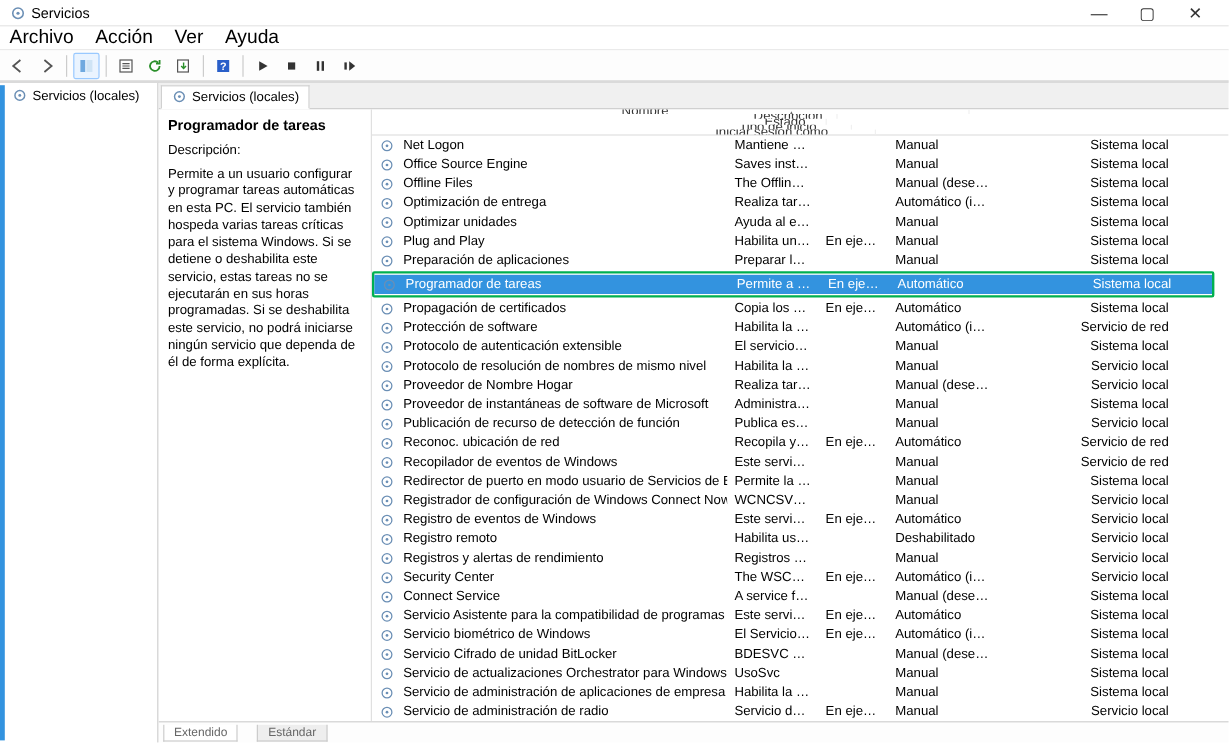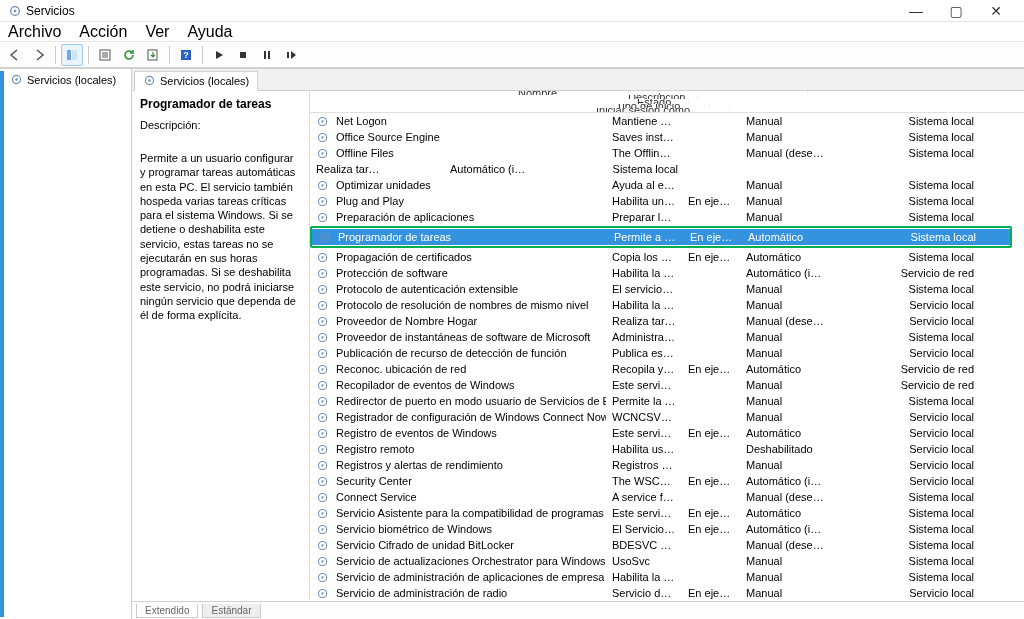--- a/index.html
+++ b/index.html
@@ -27,21 +27,21 @@
   .nav-item { display: flex; align-items: center; gap: 4px; padding: 2px 4px; font-size: 11px; }
   .nav-accent { position: absolute; left: 0; top: 2px; bottom: 2px; width: 4px; background: #3393df; }
 
   .content { flex: 1; display: flex; flex-direction: column; overflow: hidden; }
   .tabstrip { height: 22px; display: flex; align-items: center; background: #f0f0f0; border-bottom: 1px solid #d0d0d0; padding-left: 2px; gap: 2px; }
   .tab { background: #fff; border: 1px solid #d0d0d0; border-bottom: 1px solid #fff; height: 20px; display: flex; align-items: center; padding: 0 8px; gap: 4px; position: relative; top: 1px; font-size: 11px; }
 
   .pane { flex: 1; display: flex; overflow: hidden; }
   .details { width: 178px; padding: 6px 8px; border-right: 1px solid #e0e0e0; overflow: hidden; }
   .details h3 { font-size: 12px; font-weight: 700; margin-bottom: 8px; }
-  .details .desc-label { font-size: 11px; color: #000; margin-bottom: 20px; }
+  .details .desc-label { font-size: 11px; color: #000; margin-bottom: 7px; }
   .details .desc-text { font-size: 11px; line-height: 1.3; color: #000; }
 
   .listwrap { flex: 1; display: flex; flex-direction: column; overflow: hidden; position: relative; }
   .colheaders { height: 22px; display: flex; align-items: center; border-bottom: 1px solid #e0e0e0; padding-right: 14px; flex-direction: column; }
   .ch { font-size: 11px; padding: 0 6px; height: 100%; display: flex; align-items: center; border-right: 1px solid #f0f0f0; overflow: hidden; white-space: nowrap; color: #333; }
   .ch-nombre { width: 296px; position: relative; }
   .sort-arrow { position: absolute; left: 50%; top: -1px; transform: translateX(-50%); font-size: 8px; color: #666; }
   .ch-desc { width: 76px; }
   .ch-estado { width: 58px; }
   .ch-tipo { width: 100px; }
@@ -53,21 +53,21 @@
   .highlight-box { border: 2px solid #00b050; border-radius: 2px; padding: 1px 0; margin: 1px 12px 1px 0; }
   .cell { padding: 0 6px; overflow: hidden; text-overflow: ellipsis; font-size: 11px; }
   .c-nombre { width: 296px; display: flex; gap: 7px; }
   .c-desc   { width: 76px; }
   .c-estado { width: 58px; }
   .c-tipo   { width: 100px; }
   .c-login  { width: 140px; text-align: right; }
 
   .svc-icon { width: 13px; height: 13px; flex: 0 0 auto; }
 
-  .bottom-tabs { height: 18px; border-top: 1px solid #d0d0d0; display: flex; align-items: center; padding-left: 4px; gap: 4px; background: #fdfdfd; }
+  .bottom-tabs { height: 18px; border-top: 1px solid #d0d0d0; display: flex; align-items: center; padding-left: 4px; gap: 16px; background: #fdfdfd; }
   .btab { font-size: 10px; padding: 1px 8px; border: 1px solid #ccc; border-top: none; background: #eee; color: #666; }
 
   
   .rows::-webkit-scrollbar { width: 14px; }
   .rows::-webkit-scrollbar-track { background: #f0f0f0; }
   .rows::-webkit-scrollbar-thumb { background: #c0c0c0; }
 </style>
 </head>
 <body>
 
@@ -236,20 +236,27 @@
                   <circle cx="8" cy="8" r="1.4" fill="#6b8fb5"></circle>
                 </svg>
                 <span>Offline Files</span>
               </div>
               <div class="cell c-desc">The Offline …</div>
               <div class="cell c-estado"></div>
               <div class="cell c-tipo">Manual (dese…</div>
               <div class="cell c-login">Sistema local</div>
             </div>
             <div class="row">
+              <div class="cell c-nombre">
+                <svg class="svc-icon" viewBox="0 0 16 16">
+                  <circle cx="8" cy="8" r="5" fill="none" stroke="#6b8fb5" stroke-width="1.3"></circle>
+                  <circle cx="8" cy="8" r="1.4" fill="#6b8fb5"></circle>
+                </svg>
+                <span>Optimización de entrega</span>
+              </div>
               <div class="cell c-desc">Realiza tarea…</div>
               <div class="cell c-estado"></div>
               <div class="cell c-tipo">Automático (i…</div>
               <div class="cell c-login">Sistema local</div>
             </div>
             <div class="row">
               <div class="cell c-nombre">
                 <svg class="svc-icon" viewBox="0 0 16 16">
                   <circle cx="8" cy="8" r="5" fill="none" stroke="#6b8fb5" stroke-width="1.3"></circle>
                   <circle cx="8" cy="8" r="1.4" fill="#6b8fb5"></circle>

